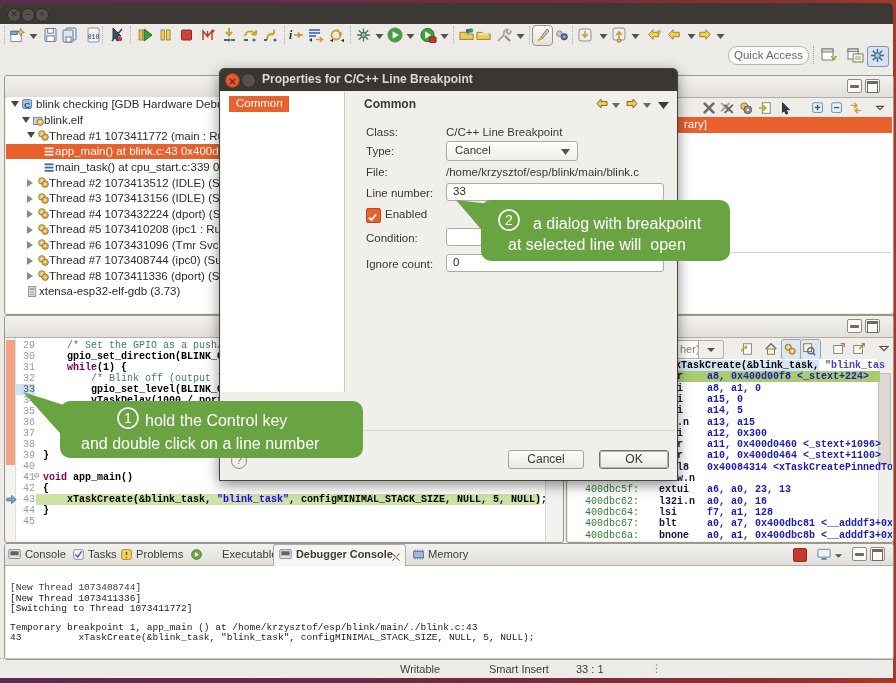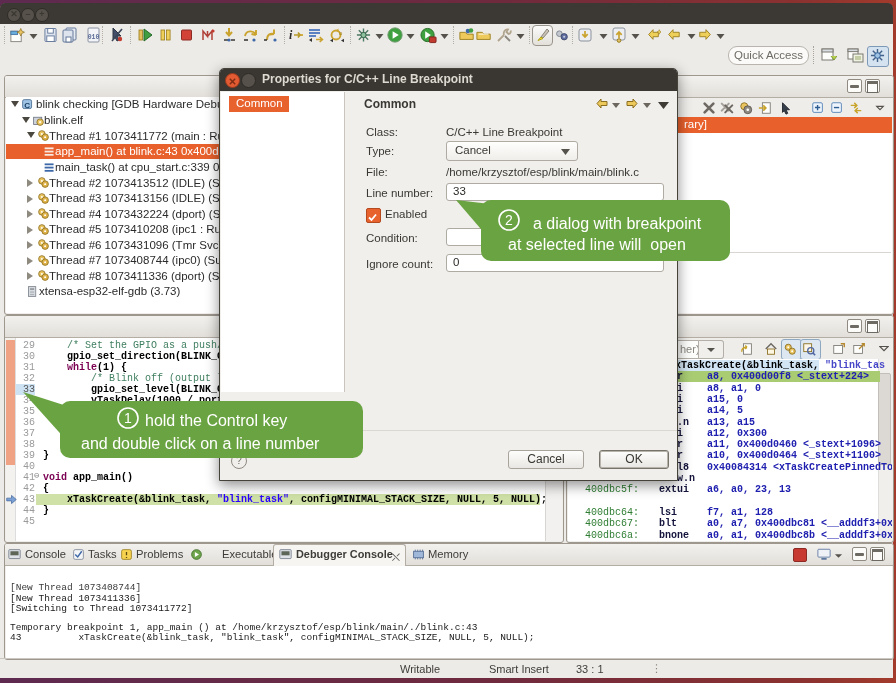--- a/index.html
+++ b/index.html
@@ -531,20 +531,21 @@
      <div class="dl" style="top:23.6px;"><span class="da">400dbc50:</span><span class="dm">addi</span><span class="do">a8, a1, 0</span></div>
      <div class="dl" style="top:34.9px;"><span class="da">400dbc52:</span><span class="dm">movi</span><span class="do">a15, 0</span></div>
      <div class="dl" style="top:46.2px;"><span class="da">400dbc54:</span><span class="dm">movi</span><span class="do">a14, 5</span></div>
      <div class="dl" style="top:57.5px;"><span class="da">400dbc56:</span><span class="dm">mov.n</span><span class="do">a13, a15</span></div>
      <div class="dl" style="top:68.8px;"><span class="da">400dbc58:</span><span class="dm">movi</span><span class="do">a12, 0x300</span></div>
      <div class="dl" style="top:80.1px;"><span class="da">400dbc59:</span><span class="dm">l32r</span><span class="do">a11, 0x400d0460 &lt;_stext+1096&gt;</span></div>
      <div class="dl" style="top:91.4px;"><span class="da">400dbc5b:</span><span class="dm">l32r</span><span class="do">a10, 0x400d0464 &lt;_stext+1100&gt;</span></div>
      <div class="dl" style="top:102.7px;"><span class="da">400dbc5d:</span><span class="dm">call8</span><span class="do">0x40084314 &lt;xTaskCreatePinnedToCore&gt;</span></div>
      <div class="dl" style="top:114px;"><span class="da">400dbc5e:</span><span class="dm">retw.n</span></div>
      <div class="dl" style="top:125.3px;"><span class="da">400dbc5f:</span><span class="dm">extui</span><span class="do">a6, a0, 23, 13</span></div>
+     <div class="dl" style="top:136.6px;"><span class="da">400dbc62:</span><span class="dm">l32i.n</span><span class="do">a0, a0, 16</span></div>
      <div class="dl" style="top:147.9px;"><span class="da">400dbc64:</span><span class="dm">lsi</span><span class="do">f7, a1, 128</span></div>
      <div class="dl" style="top:159.2px;padding-left:21px;"><span class="da">400dbc67:</span><span class="dm">blt</span><span class="do">a0, a7, 0x400dbc81 &lt;__adddf3+0x75&gt;</span></div>
      <div class="dl" style="top:170.5px;"><span class="da">400dbc6a:</span><span class="dm">bnone</span><span class="do">a0, a1, 0x400dbc8b &lt;__adddf3+0x8b&gt;</span></div>
    </div>
  </div>
  <div id="consolepanel" class="panel" style="left:4px;top:543px;width:888px;height:115px;">
    <div class="ptabbar"></div>
    <div class="ctab" style="left:3px;"><svg class="ci" width="13" height="13" viewBox="0 0 16 16">
           <rect x="1" y="2" width="14" height="11" rx="1" fill="#dfe3e8" stroke="#707a88"></rect>
           <rect x="3" y="4" width="10" height="5" fill="#5d6657"></rect>

